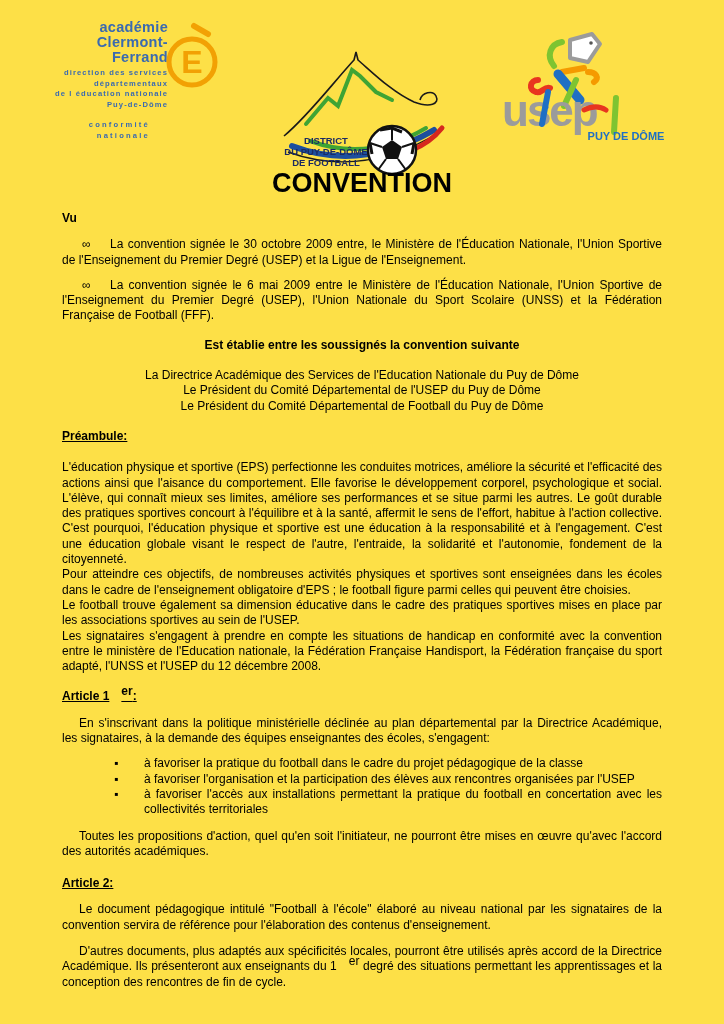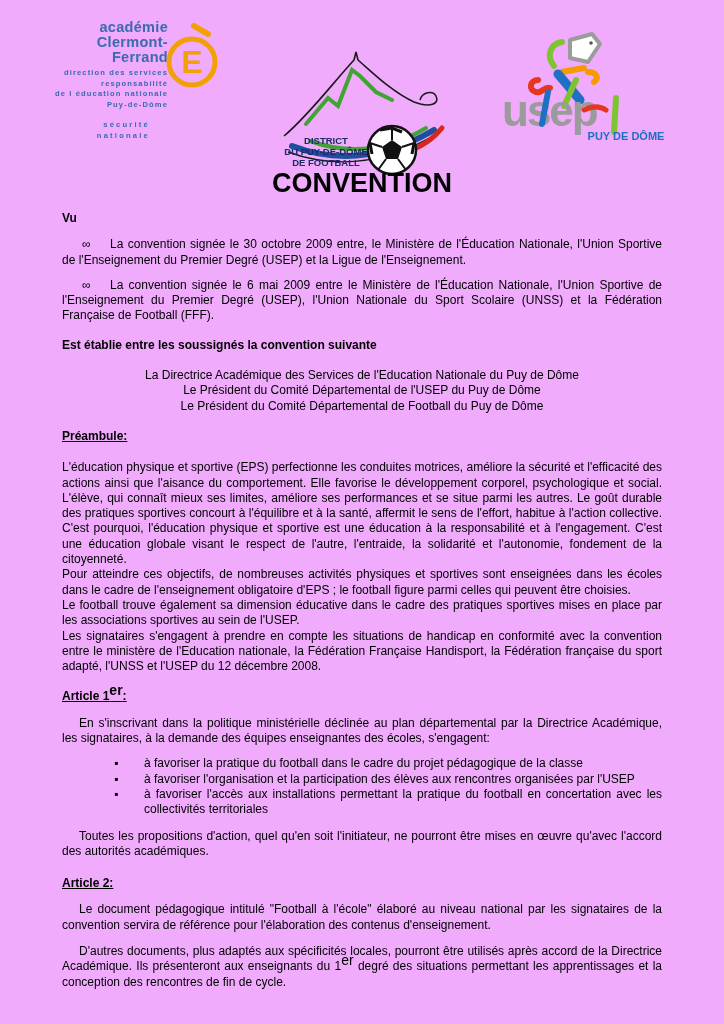--- a/index.html
+++ b/index.html
@@ -1,71 +1,71 @@
 <!DOCTYPE html>
 <html><head>
 <meta charset="utf-8">
 <style>
   html,body { margin:0; padding:0; }
   body { background:#888; }
   .page {
     position: relative;
     width: 724px; height: 1024px;
     margin: 0 auto;
-    background: #f0abfc;
+    background: #fde047;
     font-family: "Liberation Sans", sans-serif;
     color: #000;
     overflow: hidden;
   }
   
   .logo-acad { position:absolute; left:42px; top:20px; width:178px; display:flex; }
   .acad-text { width:128px; text-align:right; }
   .acad-title { color:#3a6ab0; font-weight:bold; font-size:14.5px; line-height:15px; letter-spacing:0.3px; }
   .acad-sub { margin-top:3px; color:#3a6ab0; font-weight:bold; font-size:7.6px; line-height:10.5px; letter-spacing:1.1px; }
   .acad-foot { margin-top:10px; color:#3a6ab0; font-weight:bold; font-size:7.6px; line-height:10.5px; letter-spacing:2.2px; padding-right:18px;}
   .acad-e { margin-left:-4px; margin-top:2px; }
   .logo-district { position:absolute; left:280px; top:40px; width:170px; height:140px; }
   .logo-usep { position:absolute; left:492px; top:28px; width:180px; height:120px; }
   
   .content { position:absolute; left:62px; right:62px; top:168px; font-size:12px; line-height:15.3px; }
   .title { text-align:center; font-weight:bold; font-size:27px; line-height:30px; margin:0 0 13px 0; }
   .vu-head { text-align:left; font-weight:bold; margin:0 0 11px 0; }
   .jpara { text-align:justify; margin:0 0 10px 0; }
   .inf-sym { display:inline-block; margin-left:20px; width:28px; }
-  .est-head { font-weight:bold; margin:14px 0 15px 0; }
+  .est-head { text-align:center; font-weight:bold; margin:14px 0 15px 0; }
   .sig-line { text-align:center; }
   .sec-head { font-weight:bold; margin:15px 0 0 0; }
   .sec-head .ul { text-decoration:underline;text-align:center; }
-  .sup { font-size:14px; vertical-align:super; line-height:0; }
+  .sup { font-size:12px; vertical-align:super; line-height:0;margin-left:12px; }
   .pre-block { margin-top:16px; }
   .pre-p { text-align:justify; margin:0; }
   .ind-p { text-align:justify; text-indent:17px; margin:11px 0 0 0; }
   .blist { margin:10px 0 0 52px; }
   .brow { display:flex; text-align:justify; }
   .bmark { flex:0 0 30px; }
 </style>
 </head>
 <body>
 
 <div class="page">
 
   <div class="logo-acad">
     <div class="acad-text">
       <div class="acad-title">
         <div>académie</div>
         <div>Clermont-Ferrand</div>
       </div>
       <div class="acad-sub">
         <div>direction des services</div>
-        <div>responsabilité</div>
+        <div>départementaux</div>
         <div>de l éducation nationale</div>
         <div>Puy-de-Dôme</div>
       </div>
       <div class="acad-foot">
-        <div>sécurité</div>
+        <div>conformité</div>
         <div>nationale</div>
       </div>
     </div>
     <div class="acad-e">
       <svg width="56" height="66" viewBox="0 0 56 66">
         <path d="M30 4 L44 12" stroke="#f2a104" stroke-width="6" stroke-linecap="round" fill="none"></path>
         <circle cx="28" cy="40" r="23" fill="none" stroke="#f2a104" stroke-width="5"></circle>
         <text x="28" y="51" text-anchor="middle" font-family="Liberation Sans, sans-serif" font-size="32" font-weight="bold" fill="#f2a104">E</text>
       </svg>
     </div>

